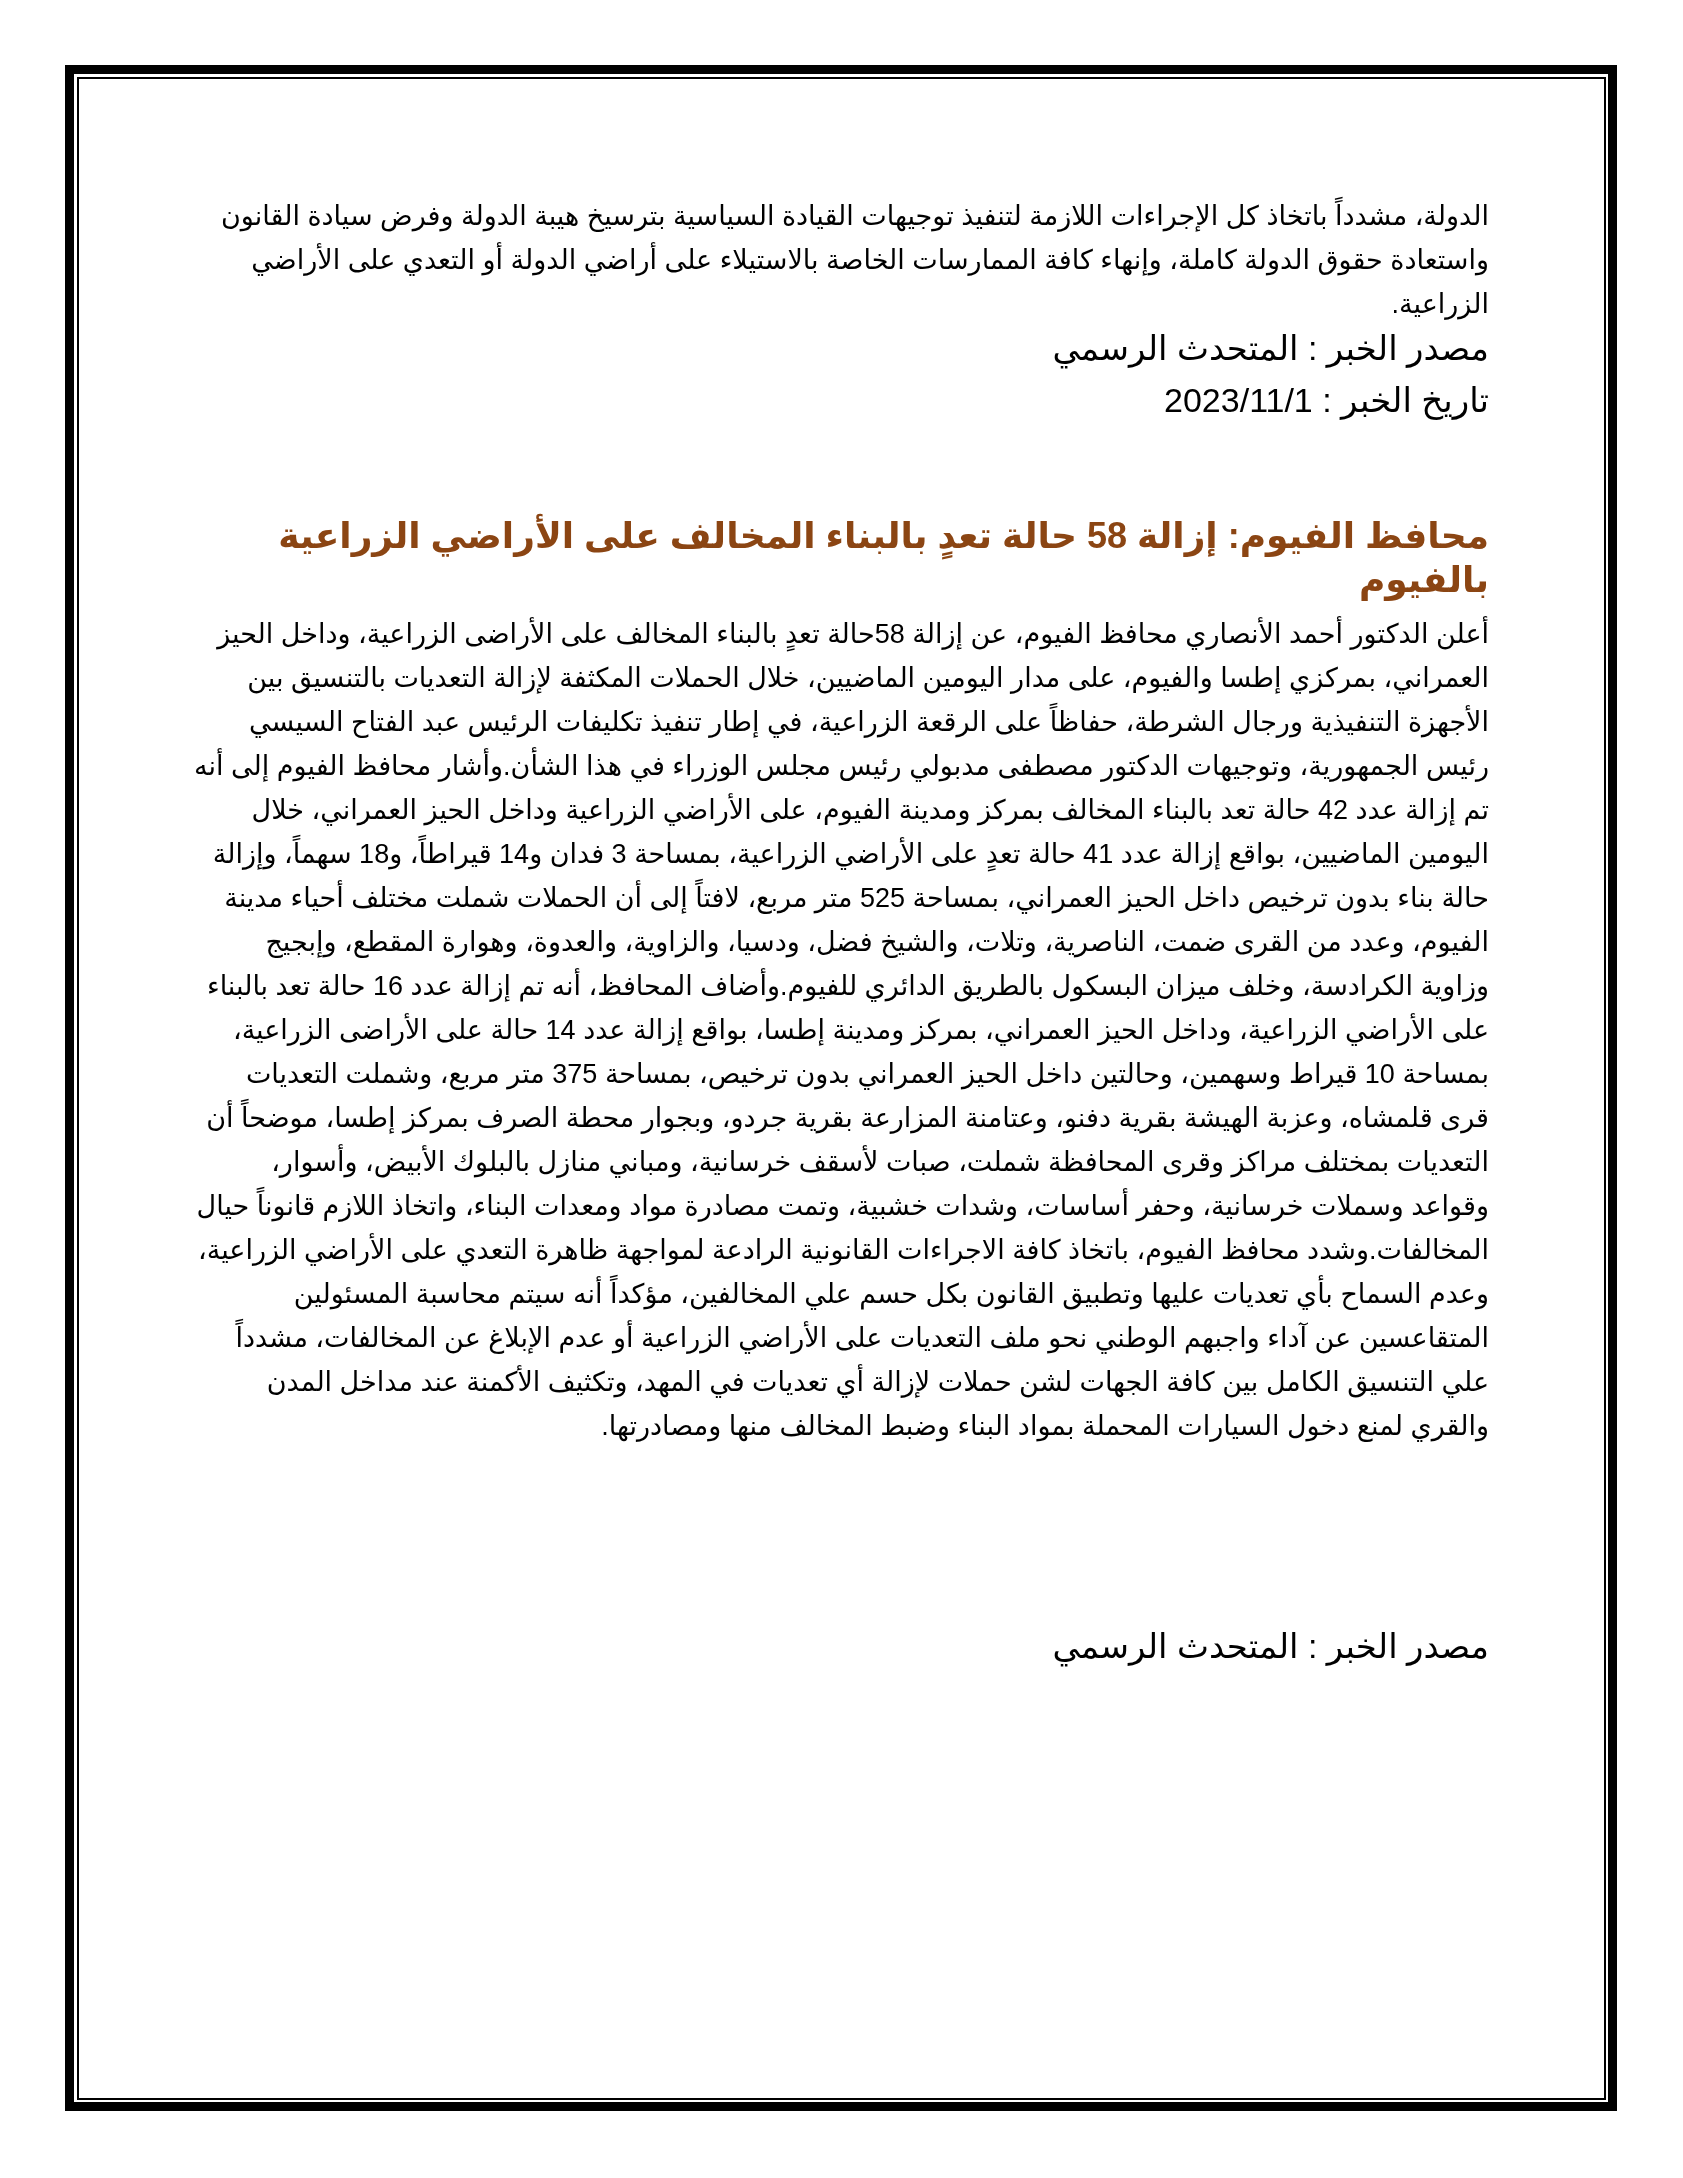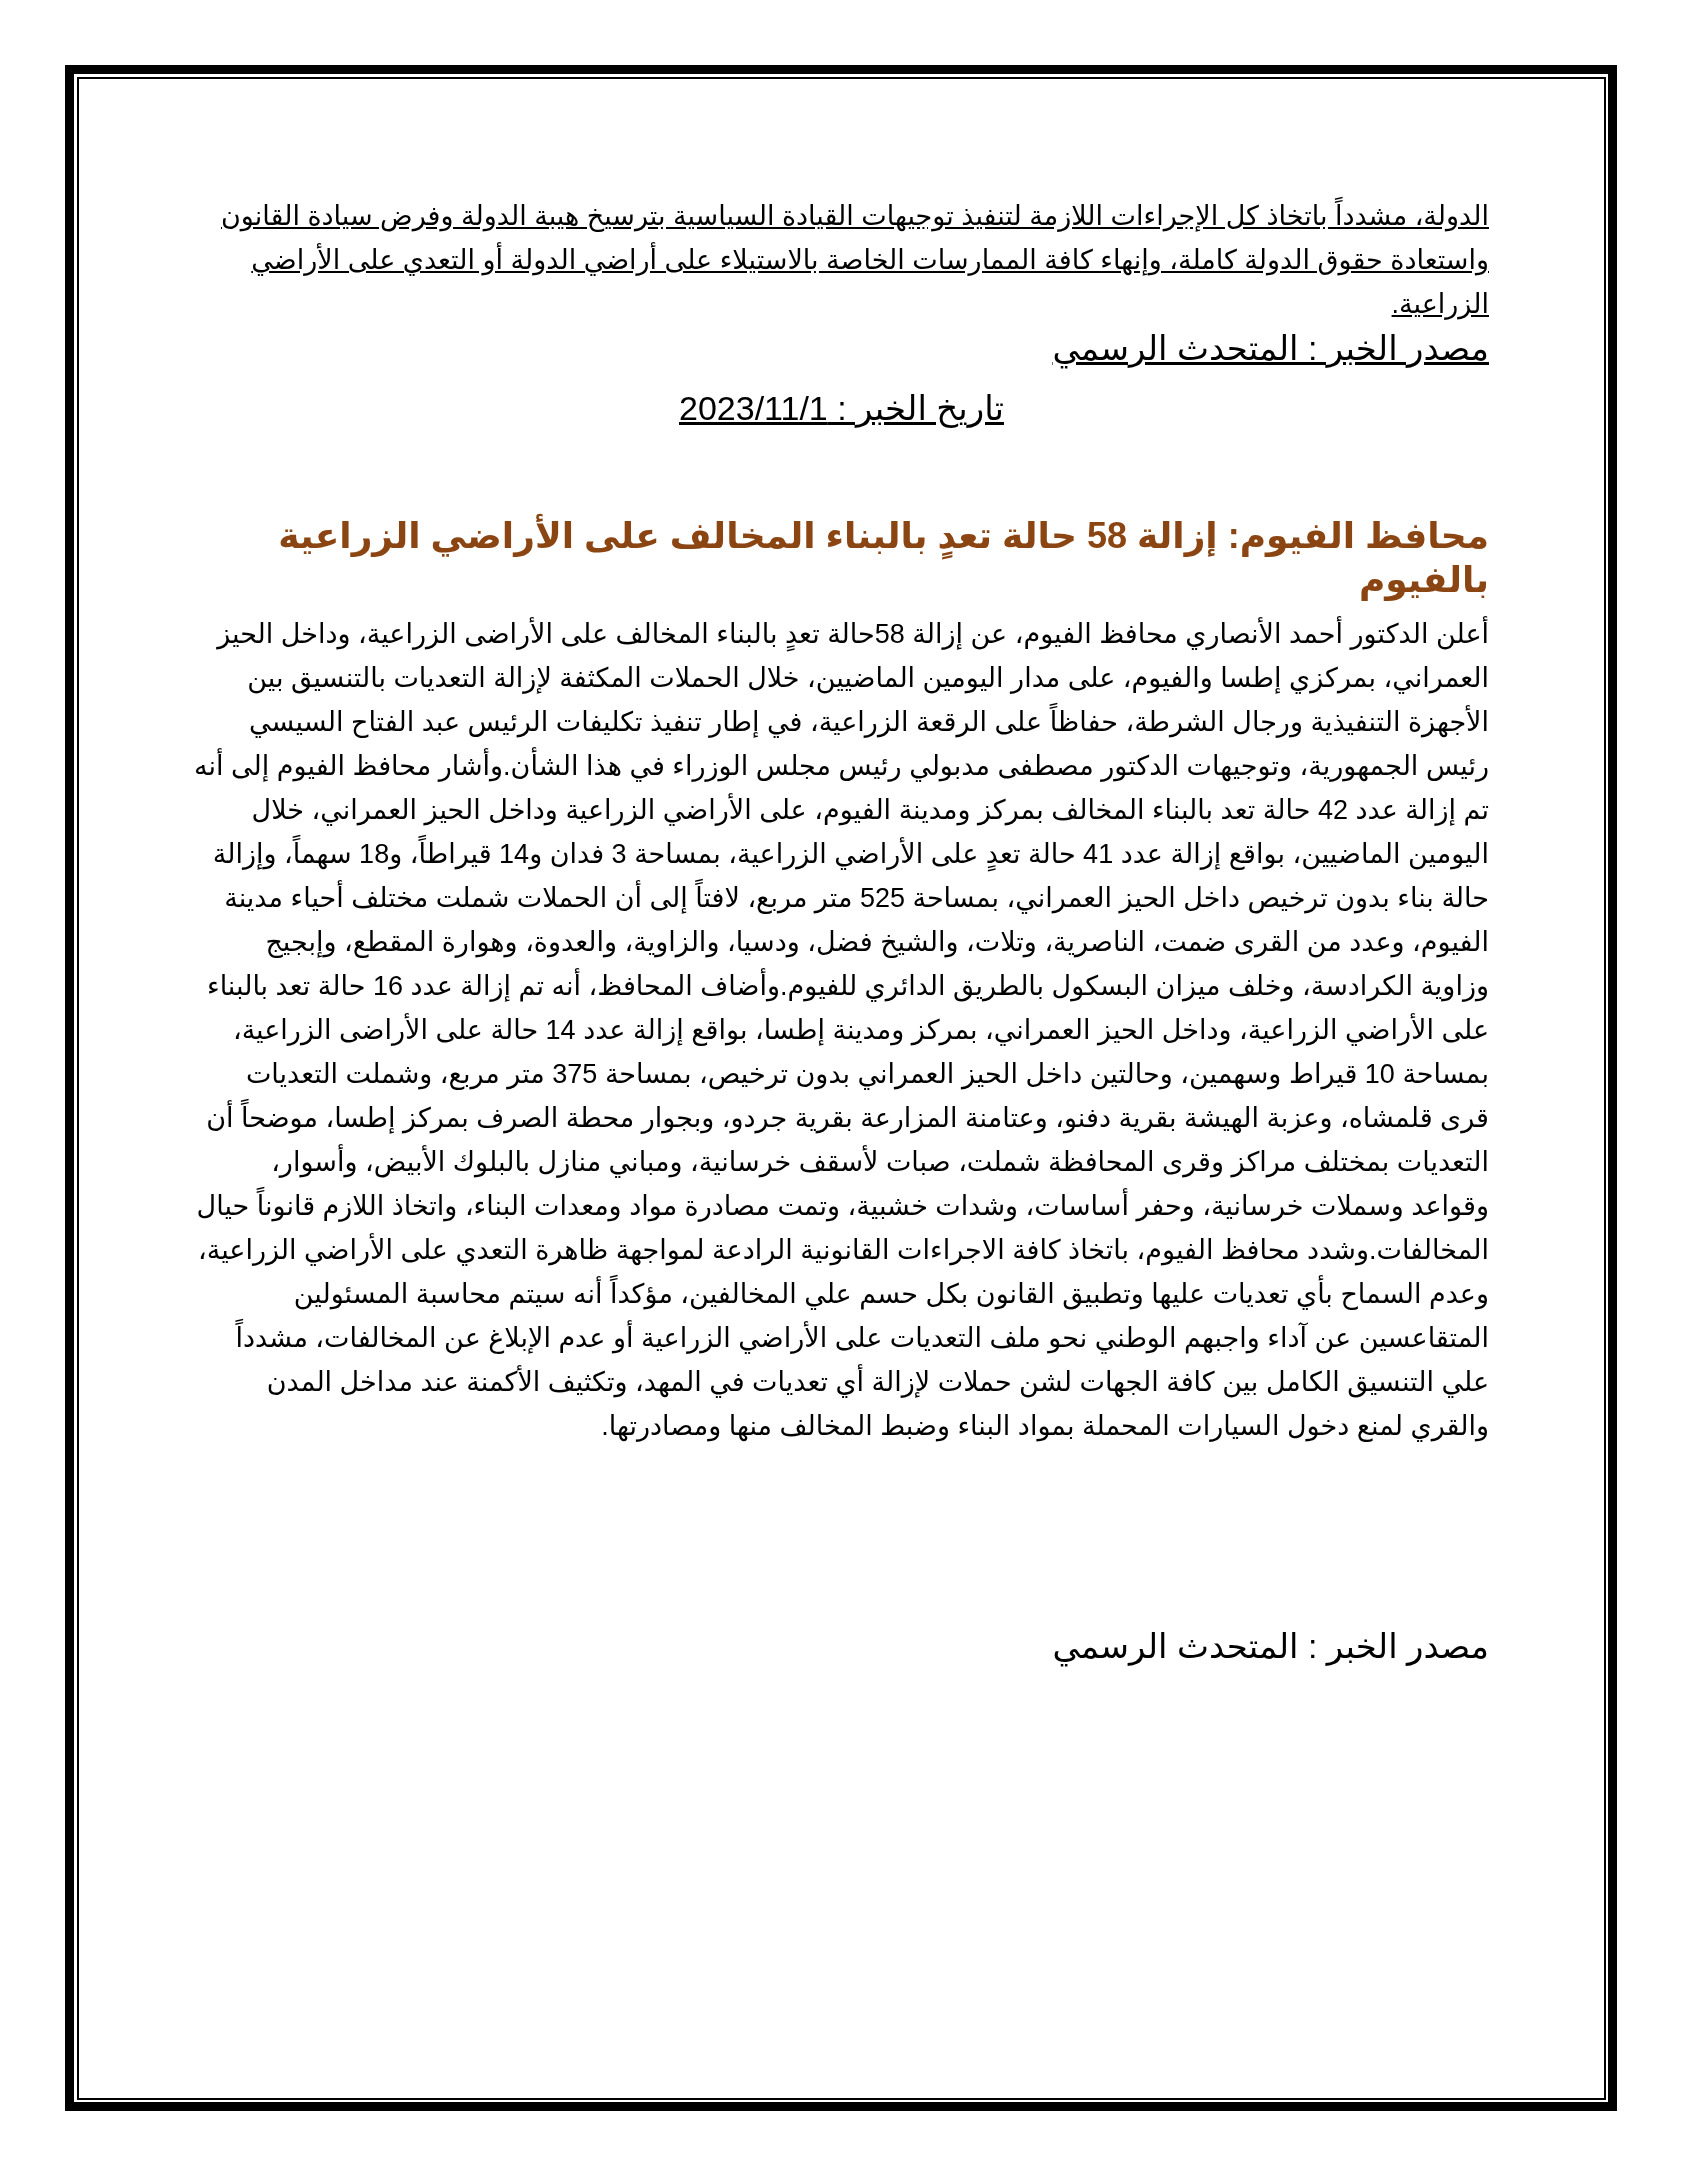--- a/index.html
+++ b/index.html
@@ -39,43 +39,41 @@
       margin: 0;
       text-align-last: right;
     }
     .meta-line {
       font-size: 34px;
       line-height: 44px;
       margin: 0;
       text-align: right;
     }
     .meta-date {
-      margin-top: 16px;
-      text-align: center;
+      margin-top: 8px;
     }
     .article-title {
       color: #8B4513;
       font-weight: bold;
       font-size: 36px;
       line-height: 44px;
       margin: 0;
       text-align: right;
       position: absolute;
       top: 514px;
       left: 194px;
       width: 1295px;
       direction: rtl;
     }
     .section-1 {
       position: absolute;
       top: 194px;
       left: 194px;
       width: 1295px;
       direction: rtl;
-      text-decoration: underline;
     }
     .section-2 {
       position: absolute;
       top: 612px;
       left: 194px;
       width: 1295px;
       direction: rtl;
     }
     .section-2-meta {
       position: absolute;

